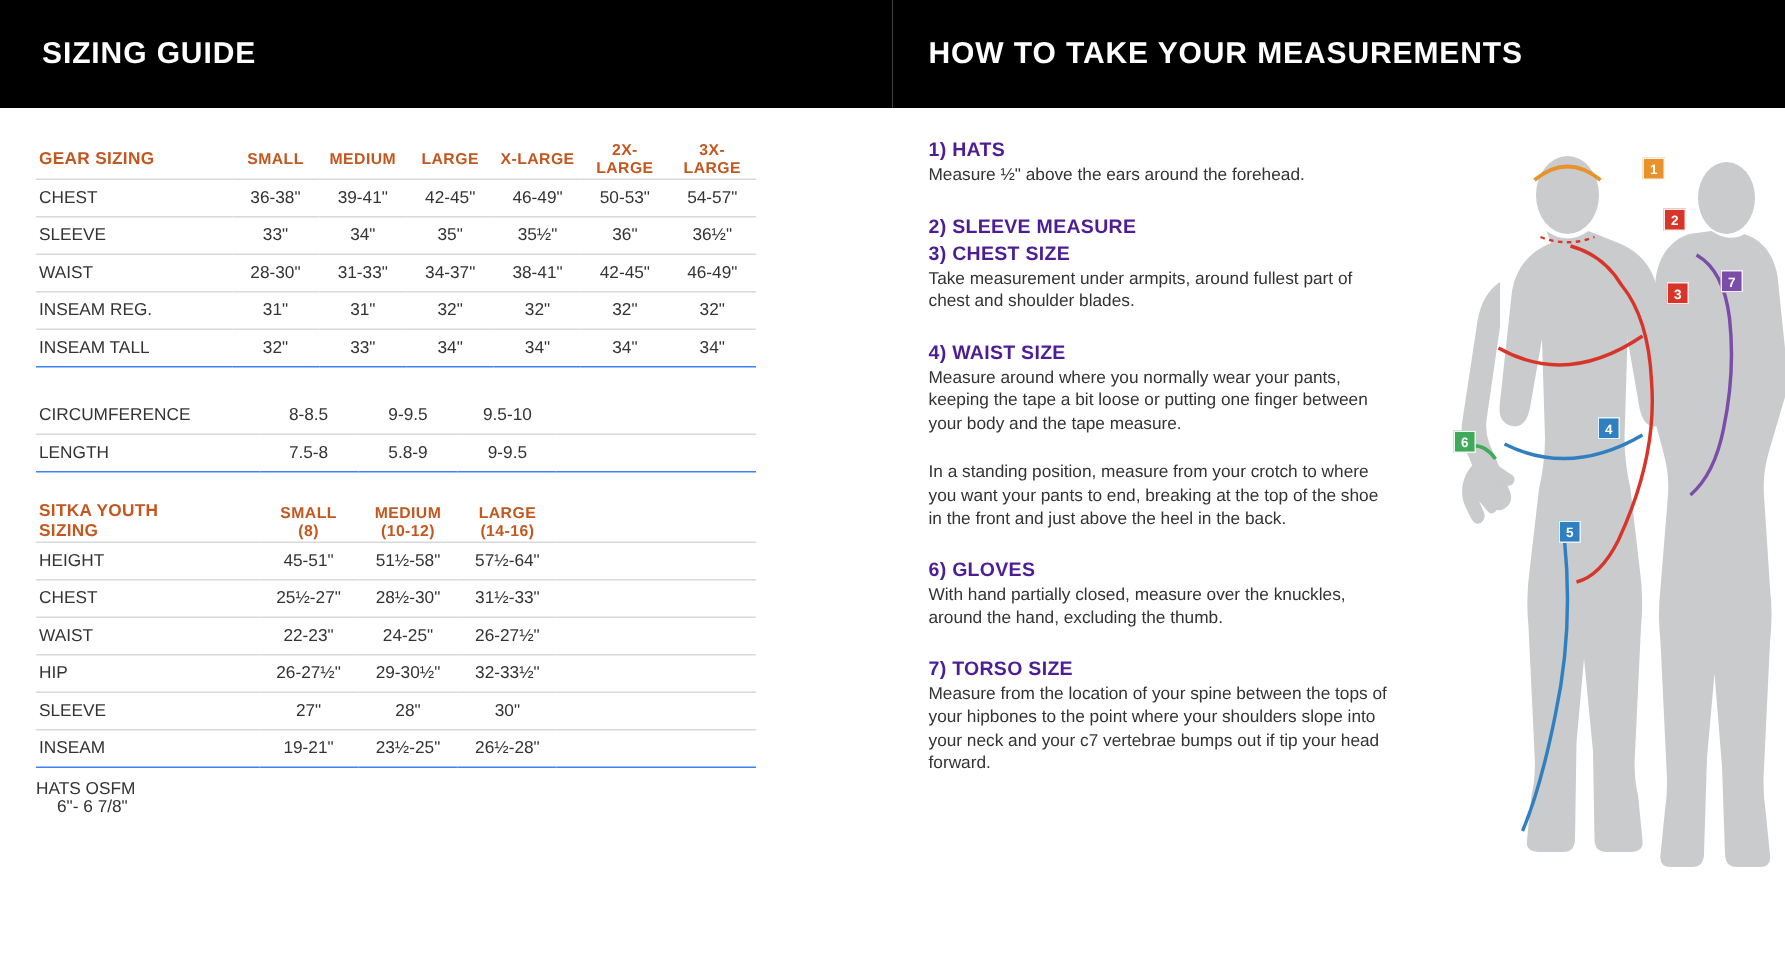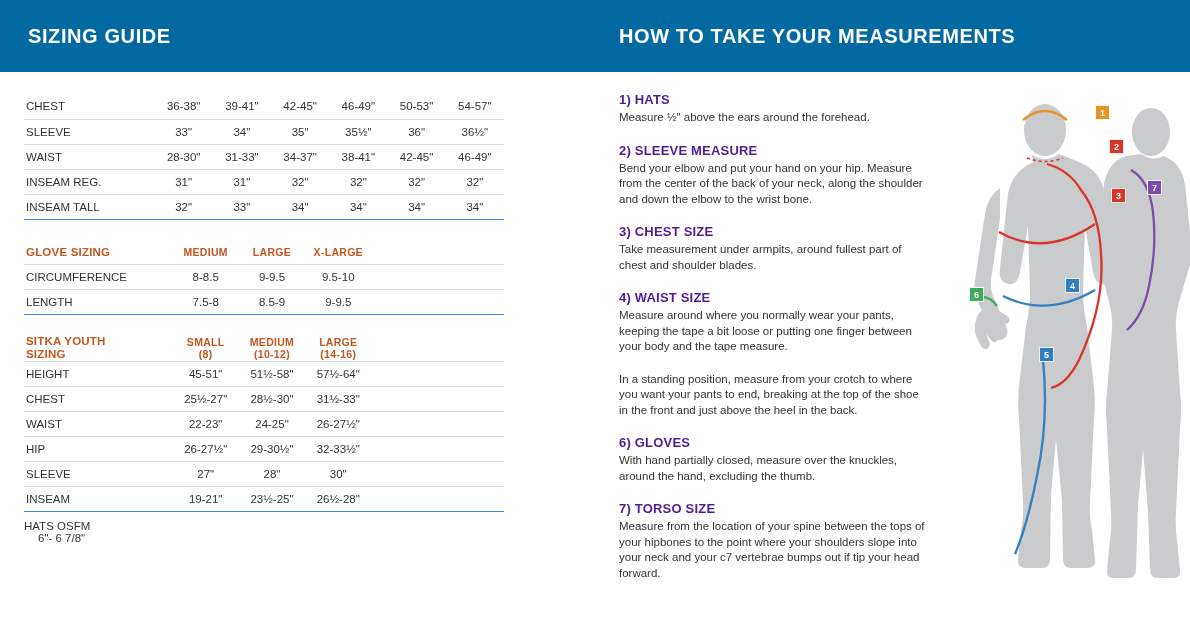--- a/index.html
+++ b/index.html
@@ -12,21 +12,21 @@
     overflow:hidden;
   }
   .page { position:relative; width:1190px; height:644px; display:flex; }
 
   
   .left { width:595px; height:644px; position:relative; }
   .right { width:595px; height:644px; position:relative; }
 
   .banner {
     height:72px;
-    background:#0369a1;
+    background:#000000;
     display:flex; align-items:center;
   }
   .banner-title {
     color:#ffffff;
     font-size:20px;
     font-weight:bold;
     letter-spacing:0.6px;
     padding-left:28px;
   }
   .right .banner-title { padding-left:24px; }
@@ -134,20 +134,29 @@
         <colgroup>
             <col class="lbl">
             <col class="v">
             <col class="v">
             <col class="v">
             <col class="v">
             <col class="v">
             <col class="v">
           </colgroup>
         <tbody>
+            <tr class="headrow">
+          <th class="rowhead">GEAR SIZING</th>
+          <th>SMALL</th>
+          <th>MEDIUM</th>
+          <th>LARGE</th>
+          <th>X-LARGE</th>
+          <th>2X-LARGE</th>
+          <th>3X-LARGE</th>
+        </tr>
         <tr>
           <td class="rowhead">CHEST</td>
           <td>36-38"</td>
           <td>39-41"</td>
           <td>42-45"</td>
           <td>46-49"</td>
           <td>50-53"</td>
           <td>54-57"</td>
         </tr>
         <tr>
@@ -194,40 +203,32 @@
       <table class="sz">
         <colgroup>
             <col class="lbl">
             <col class="v">
             <col class="v">
             <col class="v">
             <col class="v">
             <col class="v">
           </colgroup>
         <tbody>
-            <tr class="headrow">
-          <th class="rowhead">GLOVE SIZING</th>
-          <th>MEDIUM</th>
-          <th>LARGE</th>
-          <th>X-LARGE</th>
-          <th></th>
-          <th></th>
-        </tr>
         <tr>
           <td class="rowhead">CIRCUMFERENCE</td>
           <td>8-8.5</td>
           <td>9-9.5</td>
           <td>9.5-10</td>
           <td></td>
           <td></td>
         </tr>
         <tr class="last">
           <td class="rowhead">LENGTH</td>
           <td>7.5-8</td>
-          <td>8.5-9</td>
+          <td>5.8-9</td>
           <td>9-9.5</td>
           <td></td>
           <td></td>
         </tr>
       </tbody>
         </table>
 
       <div class="spacer"></div>
 
       <table class="sz">
@@ -327,21 +328,20 @@
     <div class="banner">
       <div class="banner-title">HOW TO TAKE YOUR MEASUREMENTS</div>
     </div>
 
     <div class="right-body">
       <div class="instr">
         <h4>1) HATS</h4>
         <p>Measure ½" above the ears around the forehead.</p>
 
         <h4>2) SLEEVE MEASURE</h4>
-        <p>Bend your elbow and put your hand on your hip. Measure from the center of the back of your neck, along the shoulder and down the elbow to the wrist bone.</p>
 
         <h4>3) CHEST SIZE</h4>
         <p>Take measurement under armpits, around fullest part of chest and shoulder blades.</p>
 
         <h4>4) WAIST SIZE</h4>
         <p>Measure around where you normally wear your pants, keeping the tape a bit loose or putting one finger between your body and the tape measure.</p>
 
         <p>In a standing position, measure from your crotch to where you want your pants to end, breaking at the top of the shoe in the front and just above the heel in the back.</p>
 
         <h4>6) GLOVES</h4>

